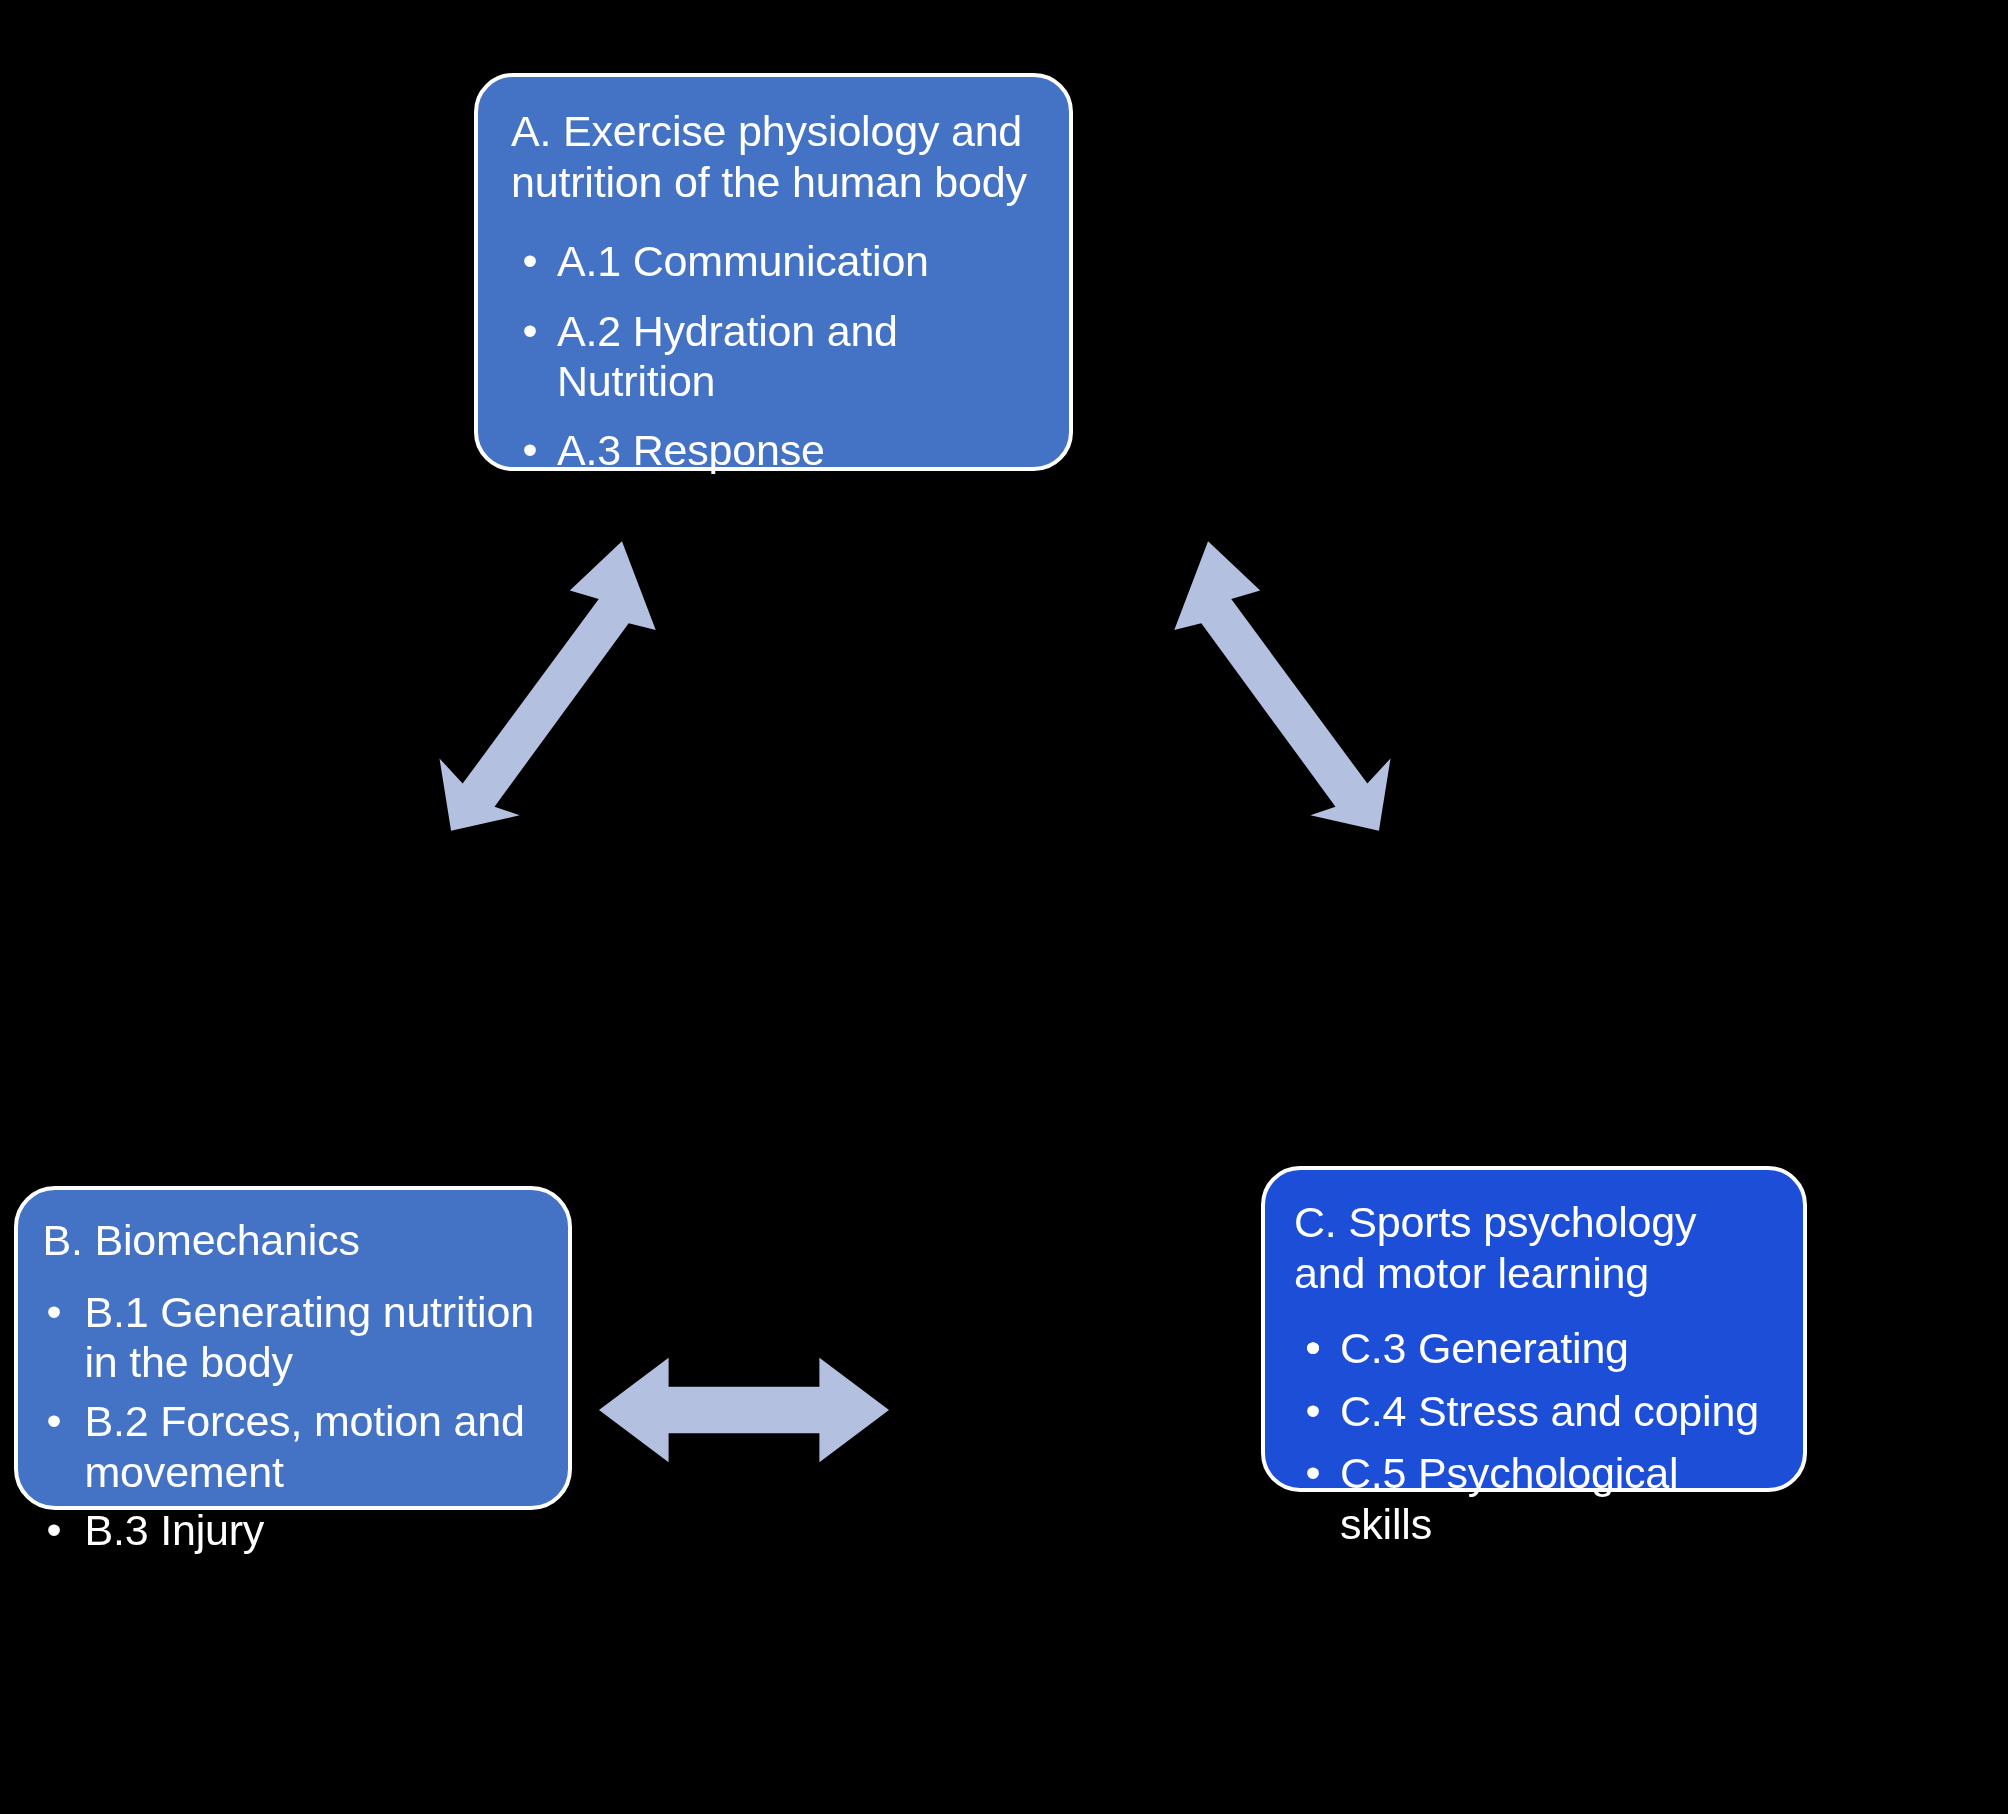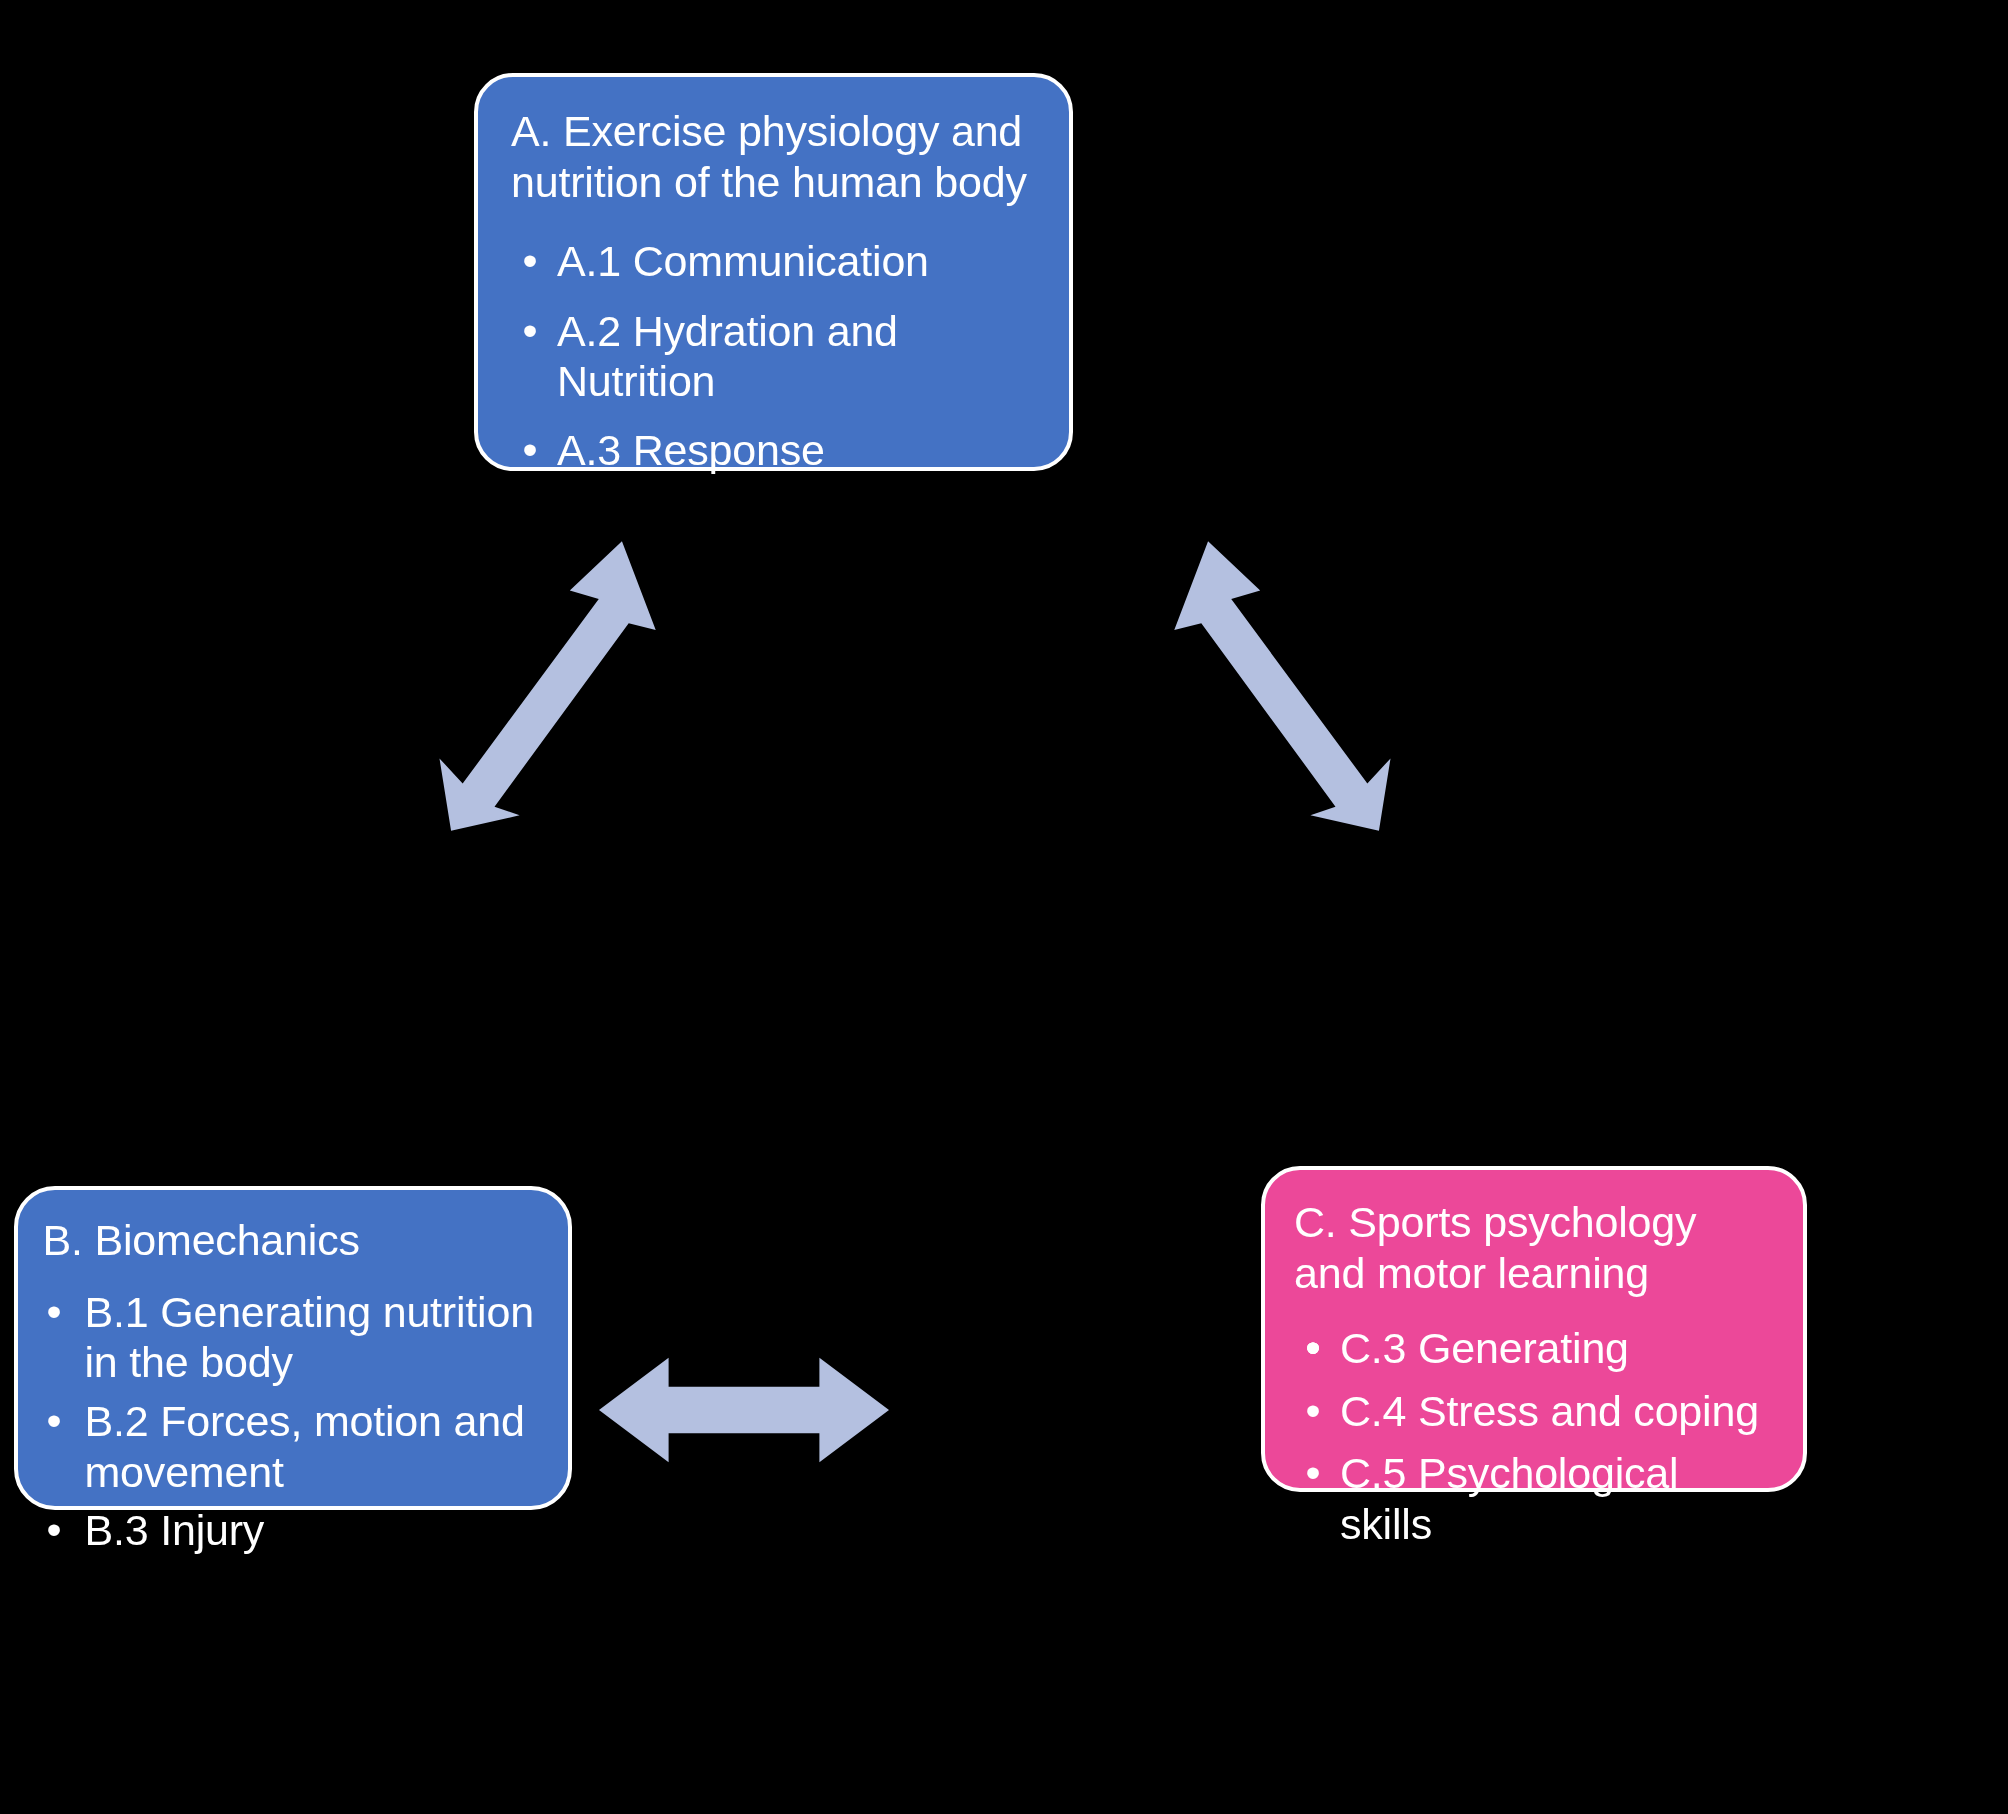--- a/index.html
+++ b/index.html
@@ -108,21 +108,21 @@
         <span class="bullet">•</span>
         <span>B.2 Forces, motion and movement</span>
       </li>
       <li>
         <span class="bullet">•</span>
         <span>B.3 Injury</span>
       </li>
     </ul>
   </div>
 
-  <div class="node nodeC" id="node-c" style="background: #ec4899; border-color: rgb(255, 255, 255); color: rgb(255, 255, 255);">
+  <div class="node nodeC" id="node-c" style="background: #1d4ed8; border-color: rgb(255, 255, 255); color: rgb(255, 255, 255);">
     <div class="title">C. Sports psychology and motor learning</div>
     <ul>
       <li>
         <span class="bullet">•</span>
       </li>
       <li>
         <span class="bullet">•</span>
       </li>
       <li>
         <span class="bullet">•</span>

